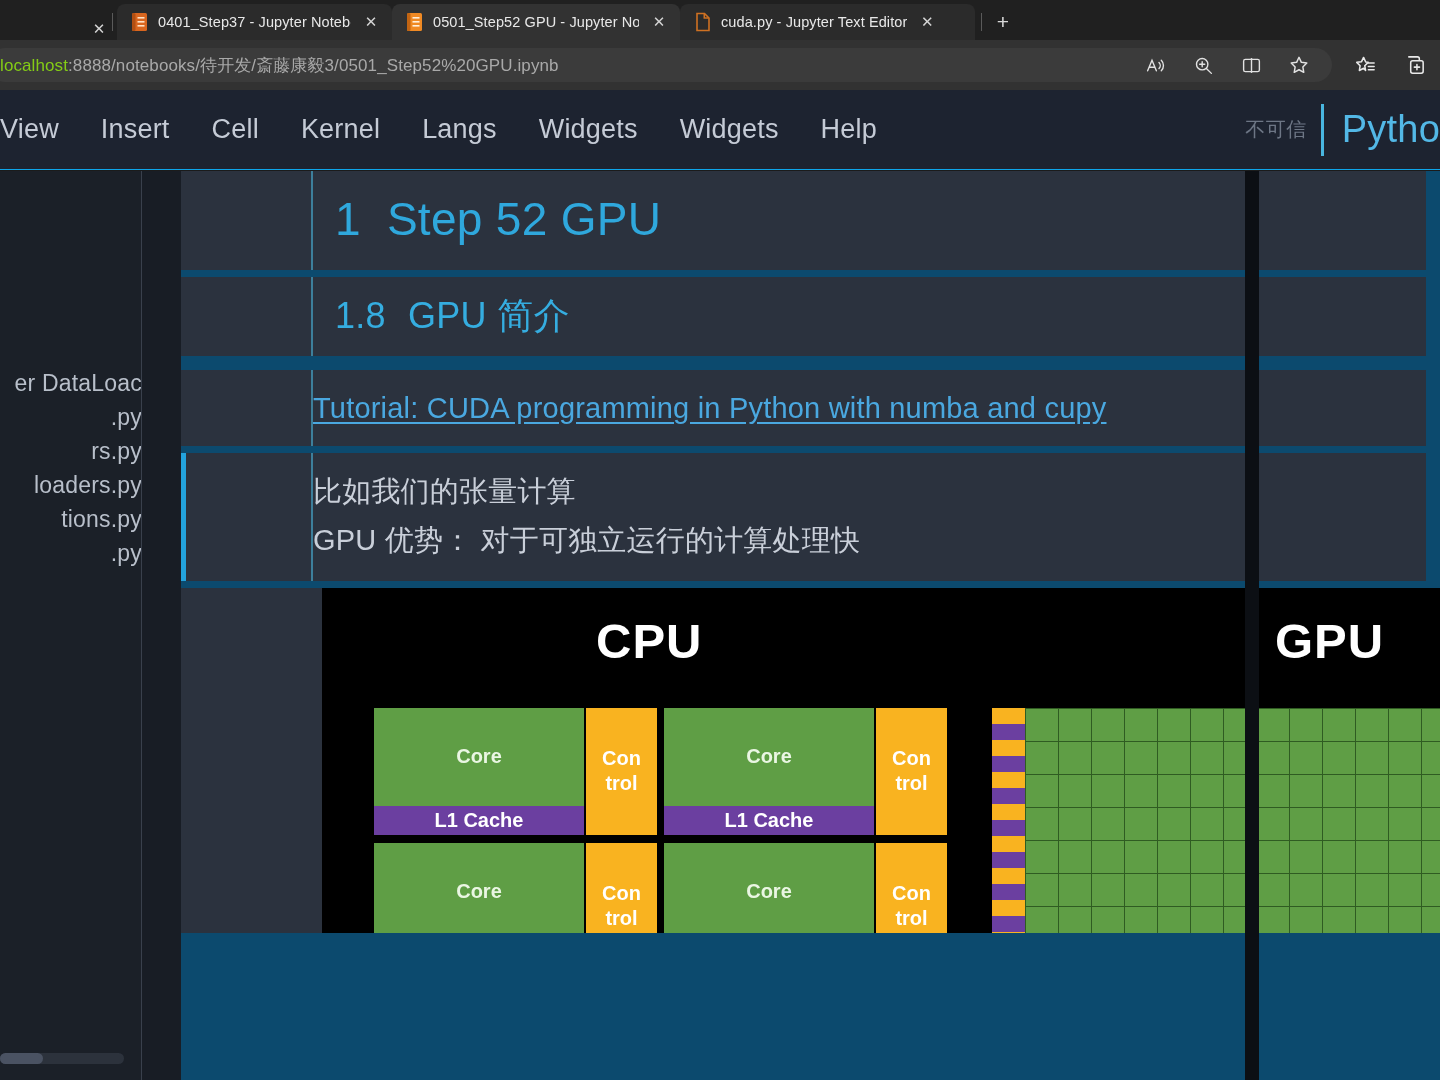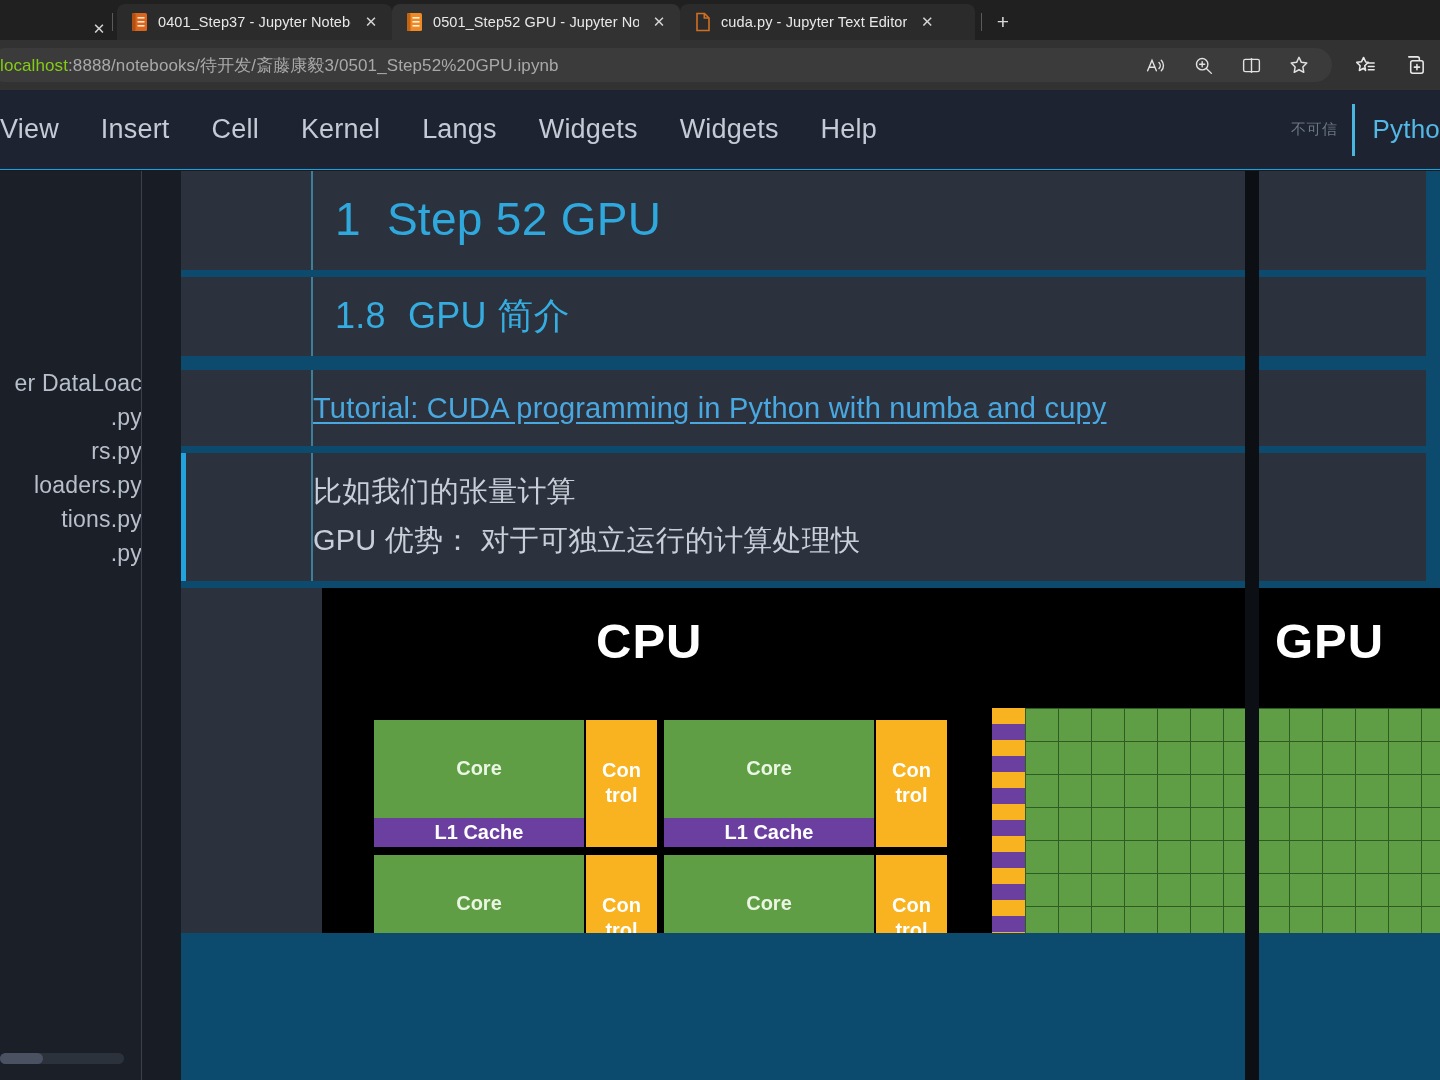--- a/index.html
+++ b/index.html
@@ -180,36 +180,36 @@
 
   .menubar-right {
     margin-left: auto;
     display: flex;
     align-items: center;
     height: 100%;
     padding-right: 0;
   }
 
   .trust-badge {
-    font-size: 15px;
+    font-size: 20px;
     color: #6d7685;
     white-space: nowrap;
     padding-right: 14px;
     letter-spacing: 0.5px;
   }
 
   .kernel-sep {
     width: 3px;
     height: 52px;
     background: #49b6e0;
     margin-right: 18px;
   }
 
   .kernel-name {
-    font-size: 26px;
+    font-size: 38px;
     color: #53b8e6;
     white-space: nowrap;
     letter-spacing: 0.2px;
   }
 
   
   .page-body {
     position: absolute;
     top: 171px; left: 0;
     width: 1440px;
@@ -399,21 +399,20 @@
     position: absolute;
     left: 52px;
     top: 120px;
     width: 573px;
     height: 260px;
   }
   .cpu-pair {
     position: absolute;
     width: 283px;
     height: 127px;
-    margin-top: 12px;
   }
   .cpu-core {
     position: absolute;
     left: 0; top: 0;
     width: 210px;
     height: 98px;
     background: #5f9e45;
     display: flex;
     align-items: center;
     justify-content: center;

